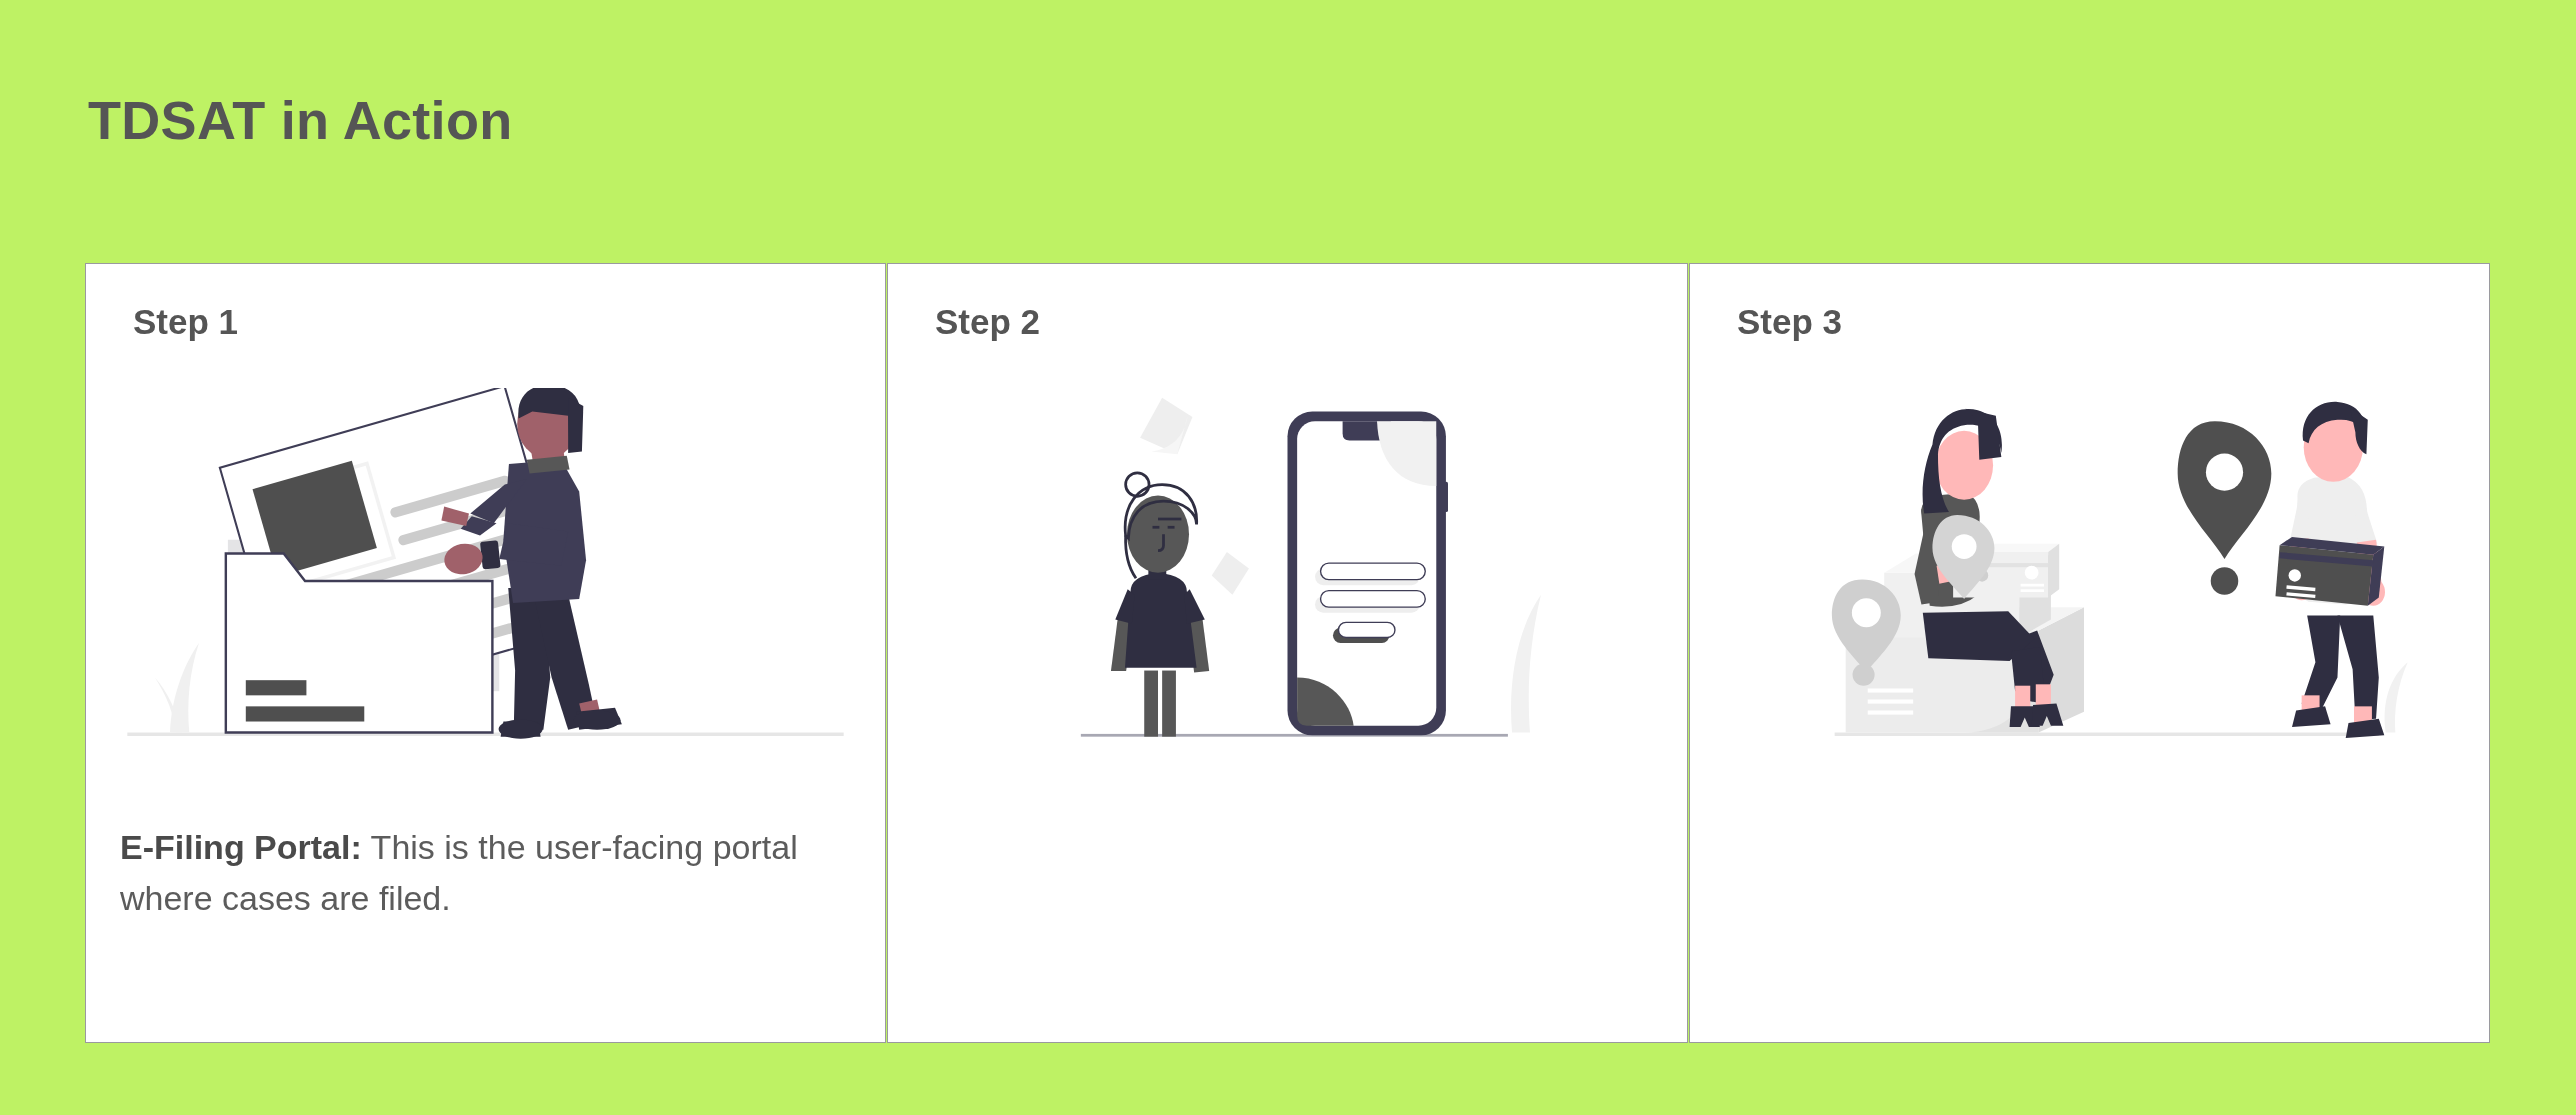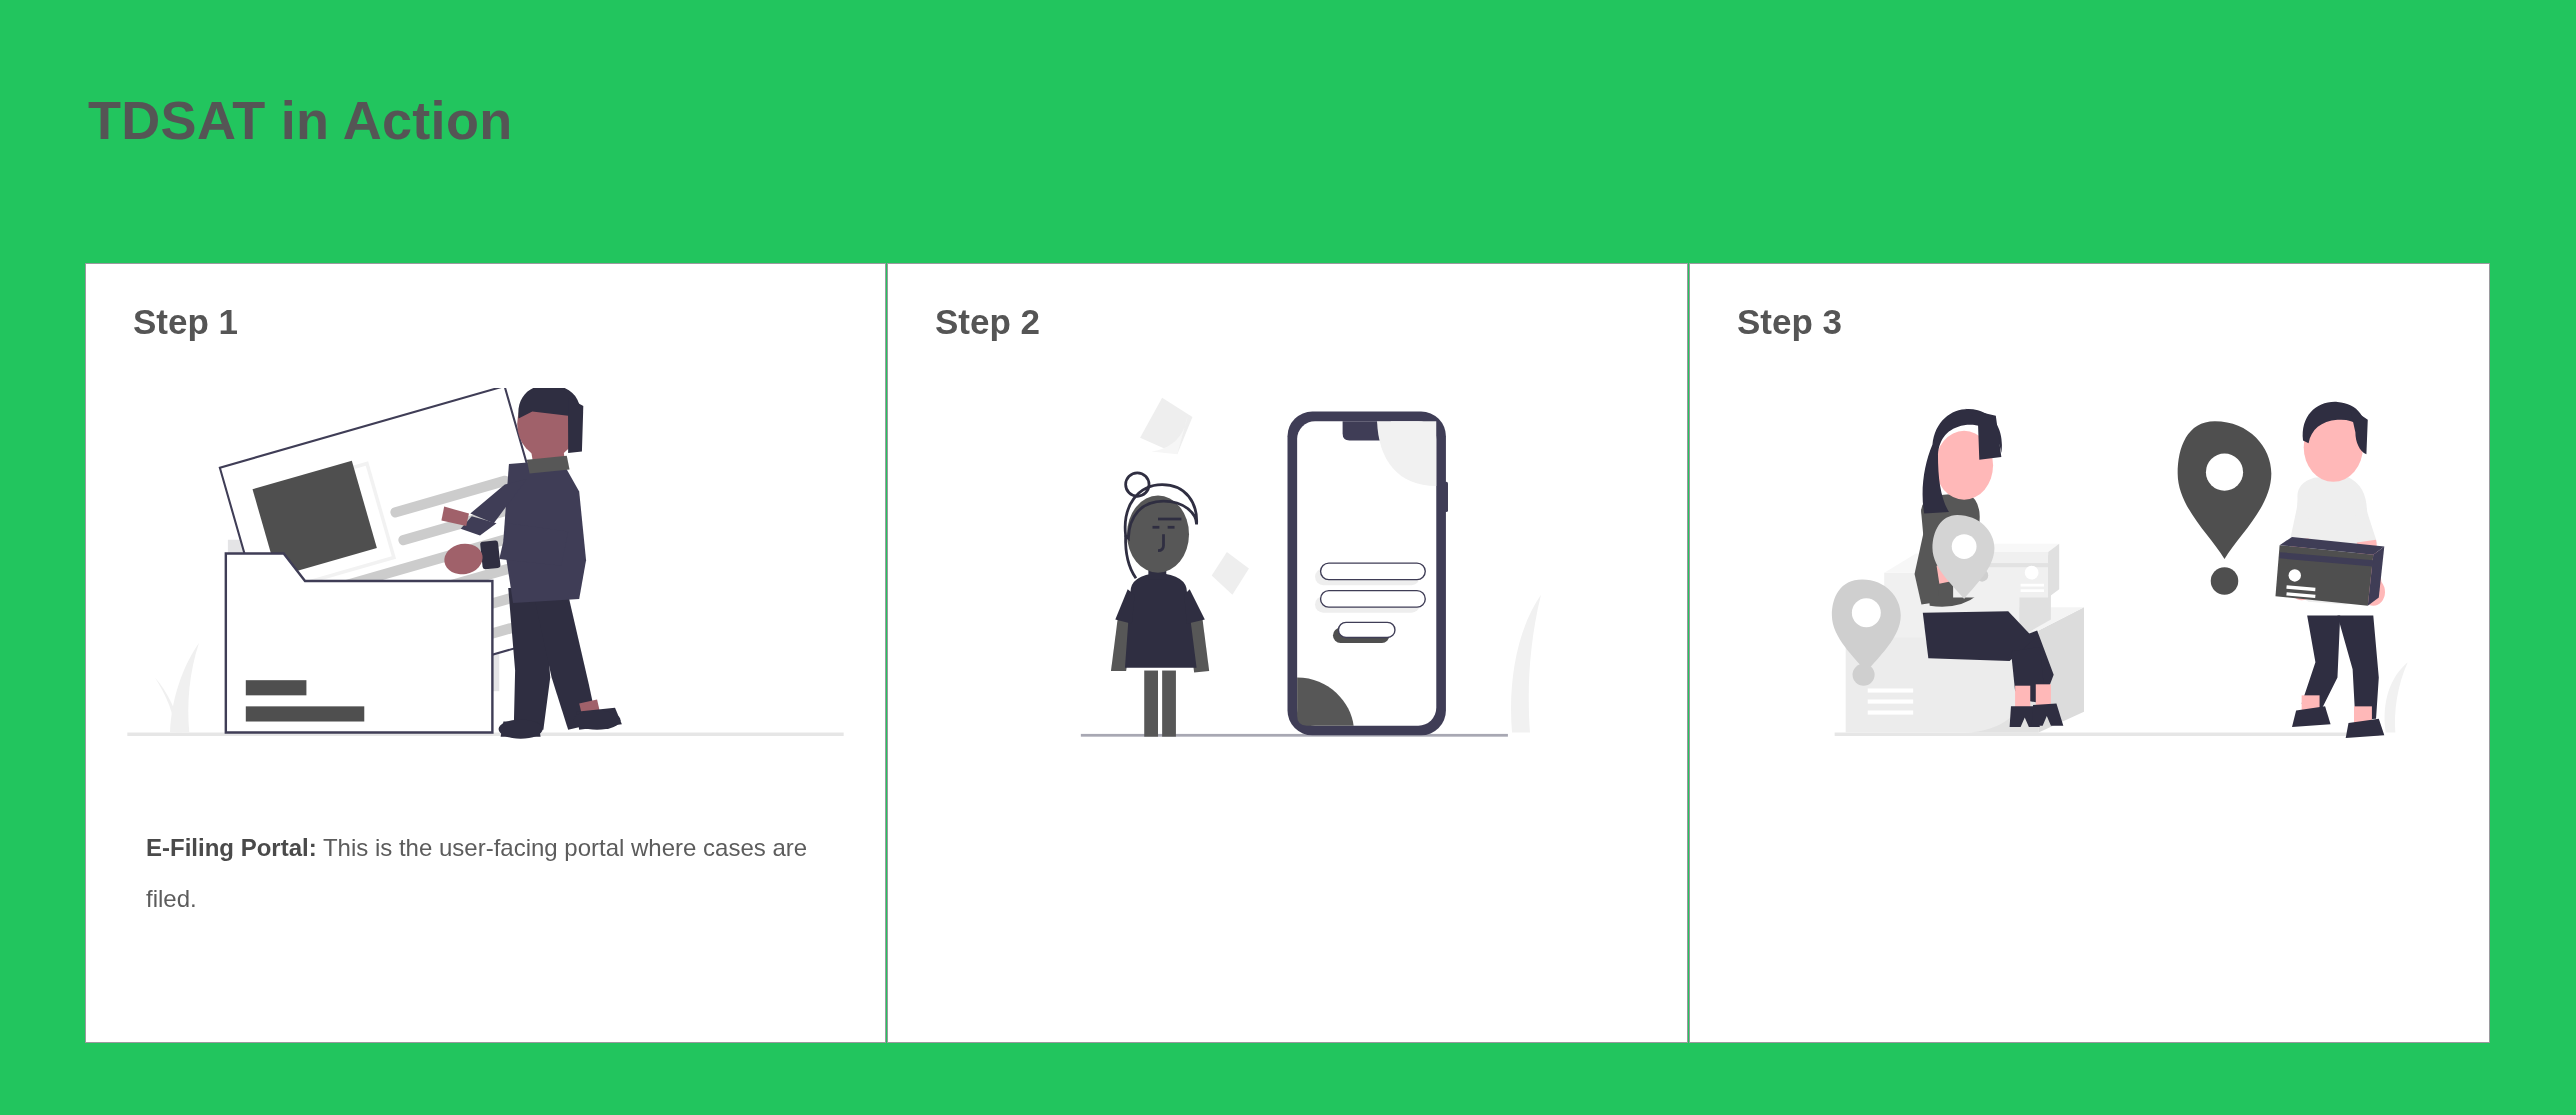--- a/index.html
+++ b/index.html
@@ -12,21 +12,21 @@
     height: 1115px;
     font-family: "Liberation Sans", sans-serif;
     -webkit-font-smoothing: antialiased;
     overflow: hidden;
   }
 
   .page {
     position: relative;
     width: 2576px;
     height: 1115px;
-    background: #22c55e;
+    background: #bef264;
     box-sizing: border-box;
   }
 
   .page-title {
     position: absolute;
     left: 88px;
     top: 89px;
     font-size: 54px;
     line-height: 63px;
     font-weight: bold;
@@ -76,24 +76,24 @@
     height: 386px;
   }
   .illo-wrap svg {
     display: block;
     width: 100%;
     height: 100%;
   }
 
   .card-body {
     position: absolute;
-    left: 60px;
+    left: 34px;
     top: 558px;
     width: 695px;
-    font-size: 24px;
+    font-size: 34px;
     line-height: 51px;
     color: #5c5c5c;
   }
   .card-body .lead {
     font-weight: bold;
     color: #4a4a4a;
   }
 </style>
 </head>
 <body>

